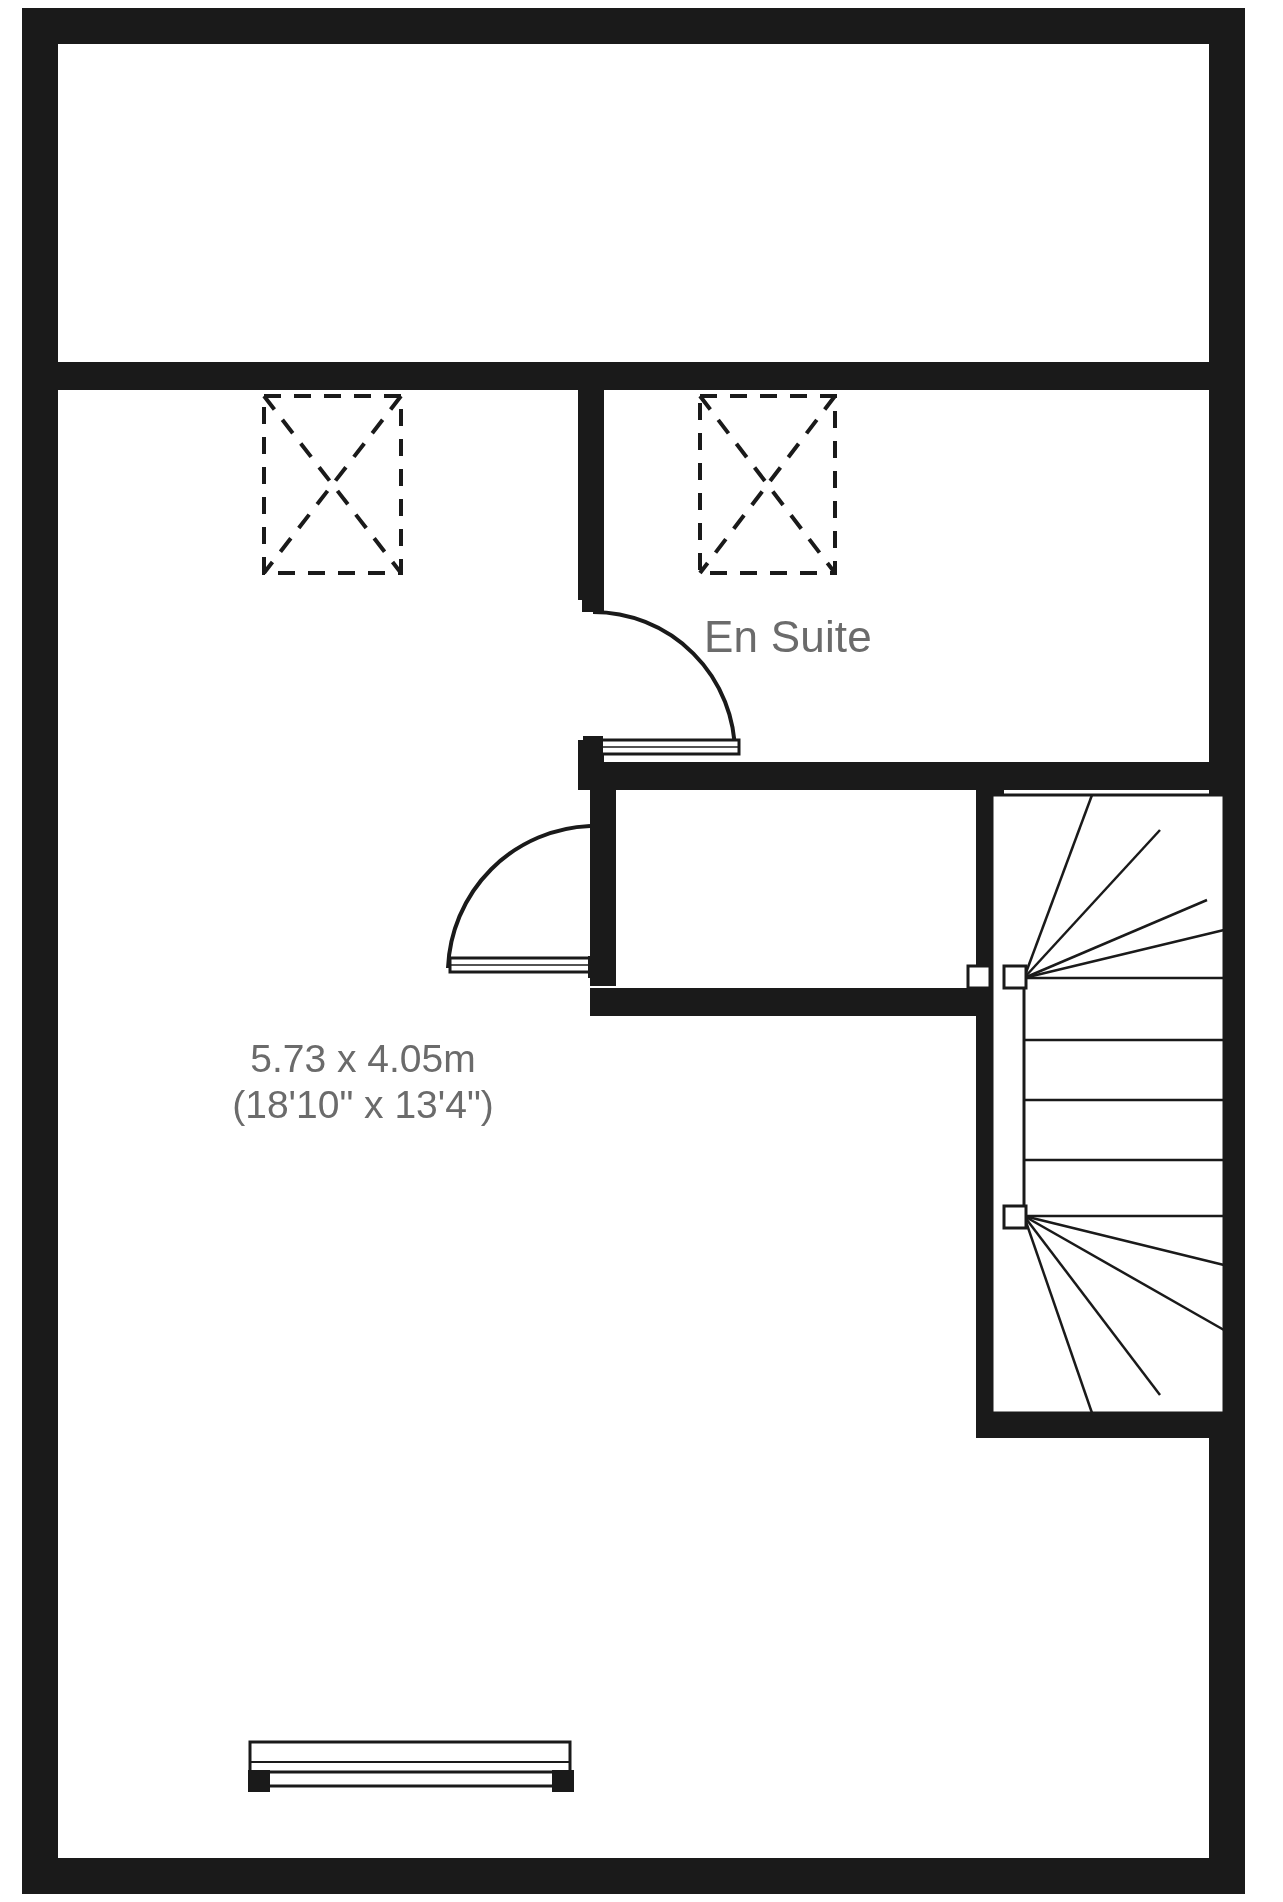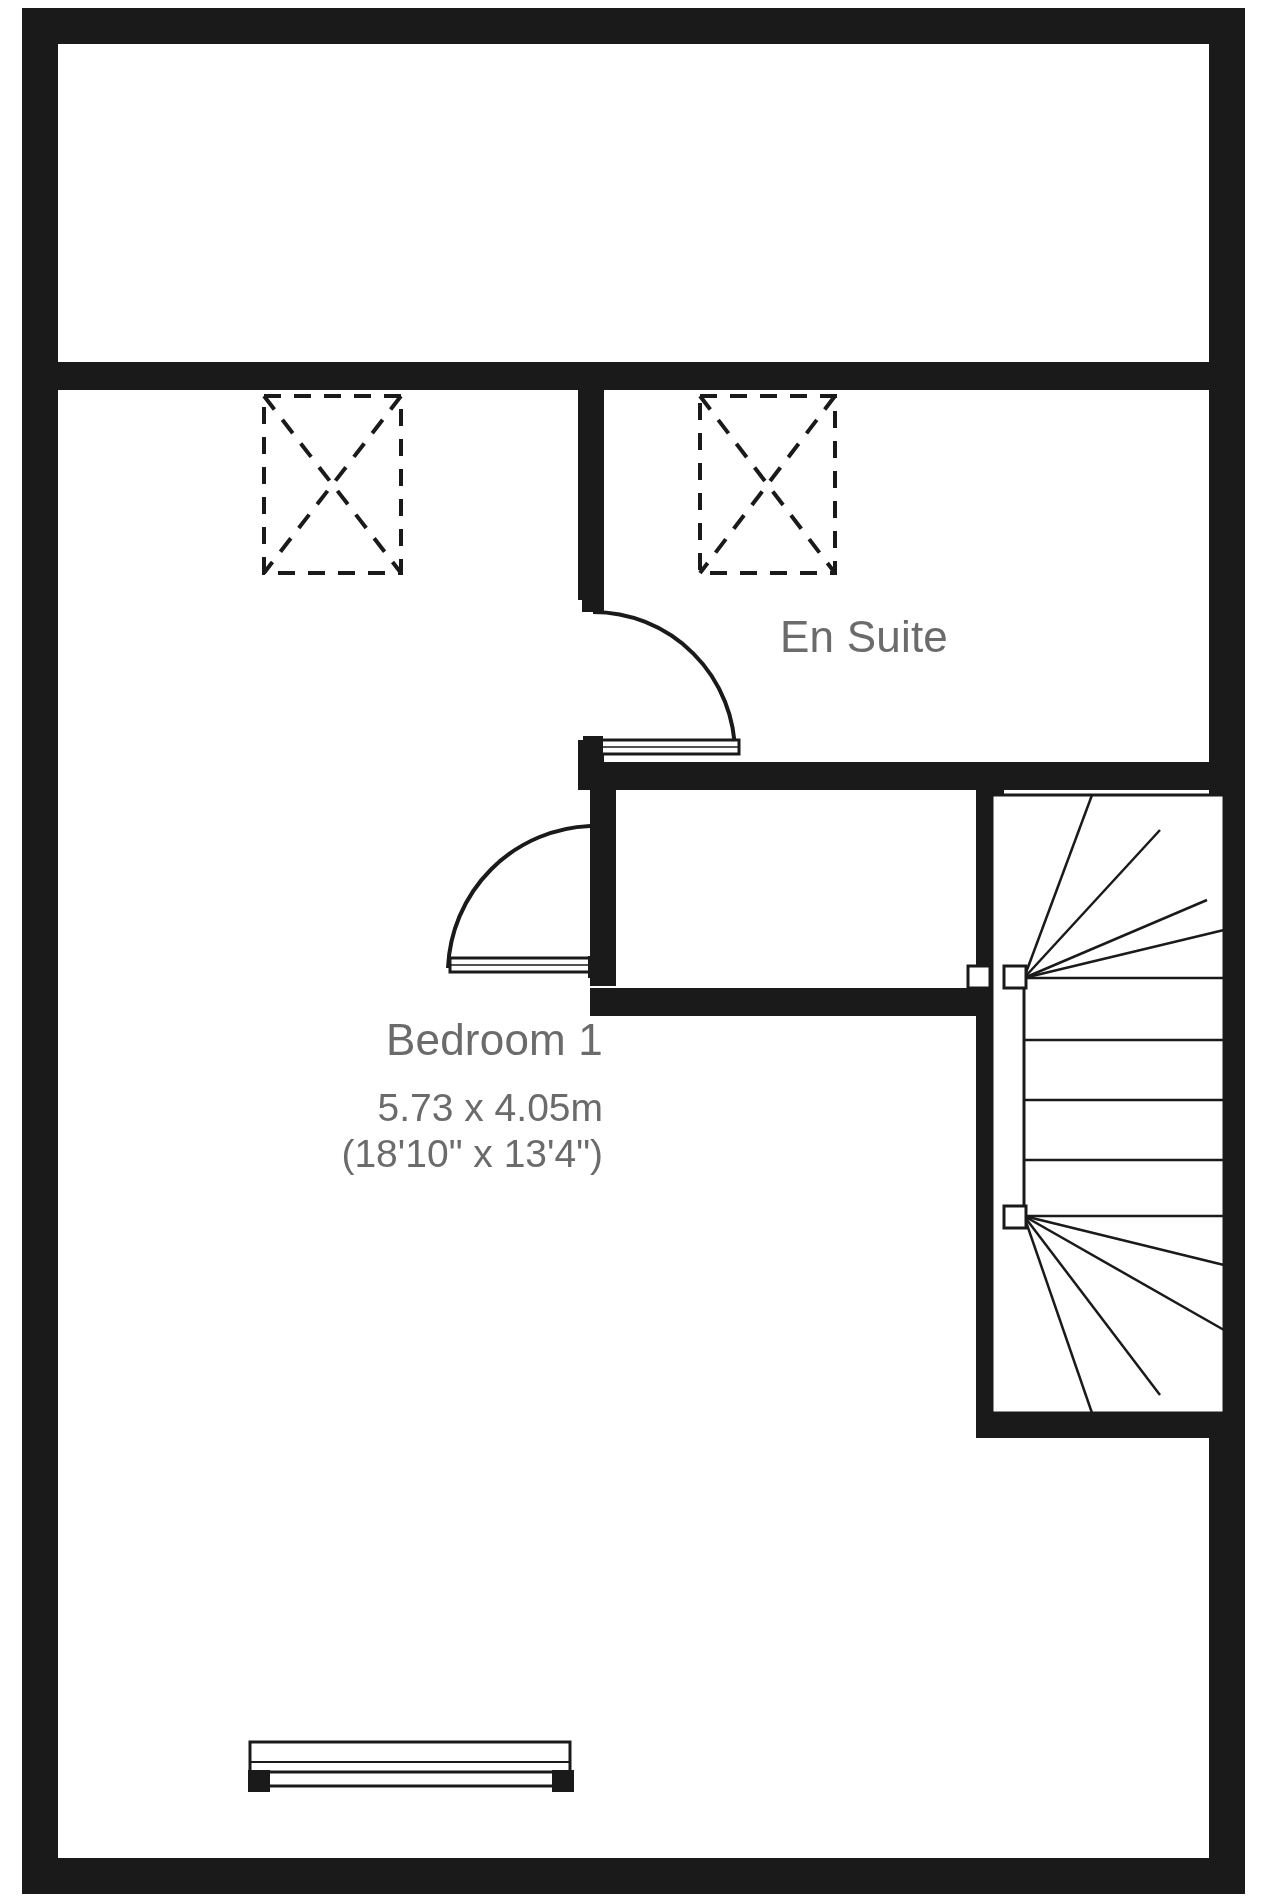--- a/index.html
+++ b/index.html
@@ -19,21 +19,21 @@
   }
   #floorplan-svg {
     position: absolute;
     left: 0;
     top: 0;
     width: 1283px;
     height: 1902px;
   }
   .room-label-group {
     position: absolute;
-    text-align: right;
+    text-align: center;
     color: #6b6b6b;
     line-height: 1.12;
     white-space: nowrap;
     user-select: none;
   }
   .room-name {
     font-size: 44px;
     letter-spacing: 0.2px;
   }
   .room-dim-m {
@@ -169,18 +169,17 @@
       <rect x="552" y="1770" width="22" height="22" fill="#1a1a1a"></rect>
     </g>
 
   </svg>
 
   <div class="room-label-group" id="label-ensuite">
     <div class="room-name">En Suite</div>
   </div>
 
   <div class="room-label-group" id="label-bedroom1">
-    <div class="room-name">Bedroom 1</div>
     <div class="room-dim-m">5.73 x 4.05m</div>
     <div class="room-dim-ft">(18'10" x 13'4")</div>
   </div>
 
 </div>
 
 </body></html>

